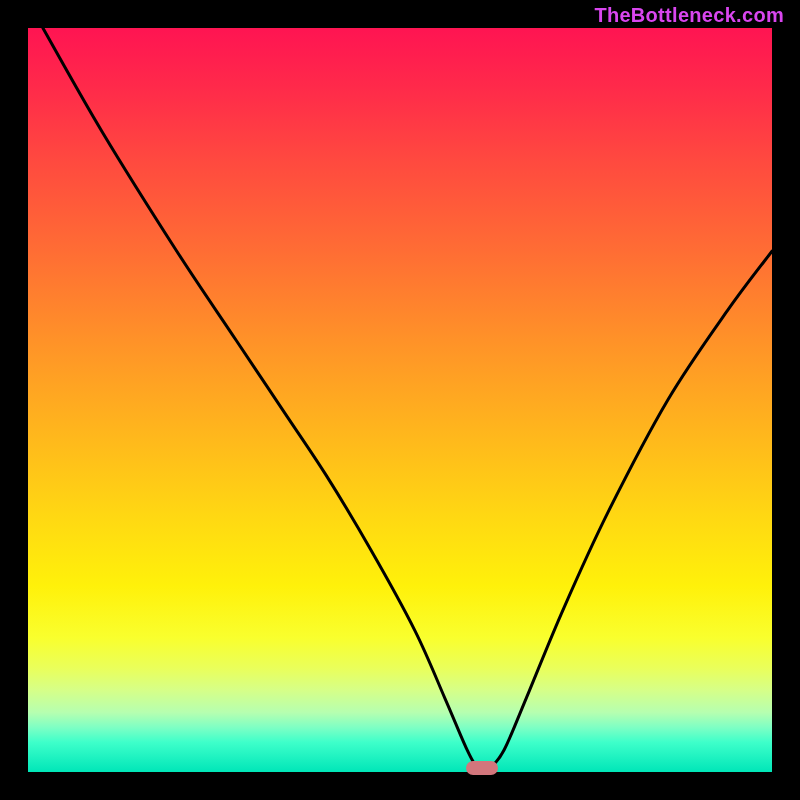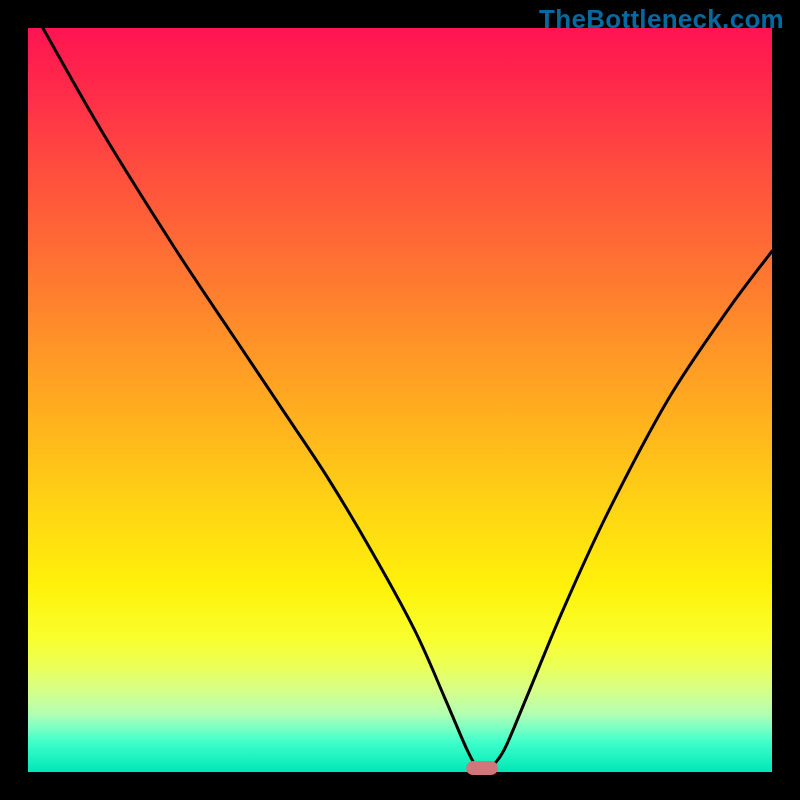--- a/index.html
+++ b/index.html
@@ -14,22 +14,22 @@
   .frame {
     position: relative;
     width: 800px;
     height: 800px;
     background: #000;
   }
   .watermark {
     position: absolute;
     top: 4px;
     right: 16px;
-    color: #0369a1;
-    font-size: 26px;
+    color: #d946ef;
+    font-size: 20px;
     font-weight: 600;
     letter-spacing: 0.3px;
   }
   .plot {
     position: absolute;
     left: 28px;
     top: 28px;
     width: 744px;
     height: 744px;
   }

